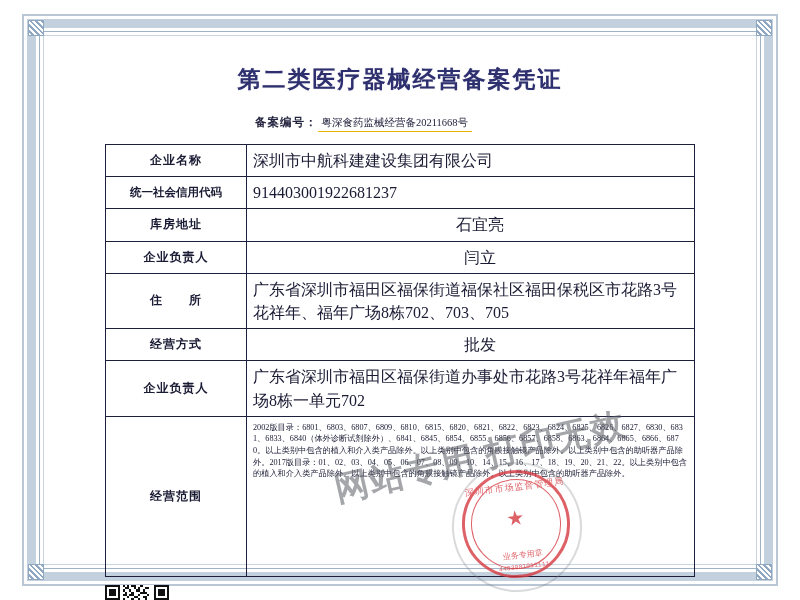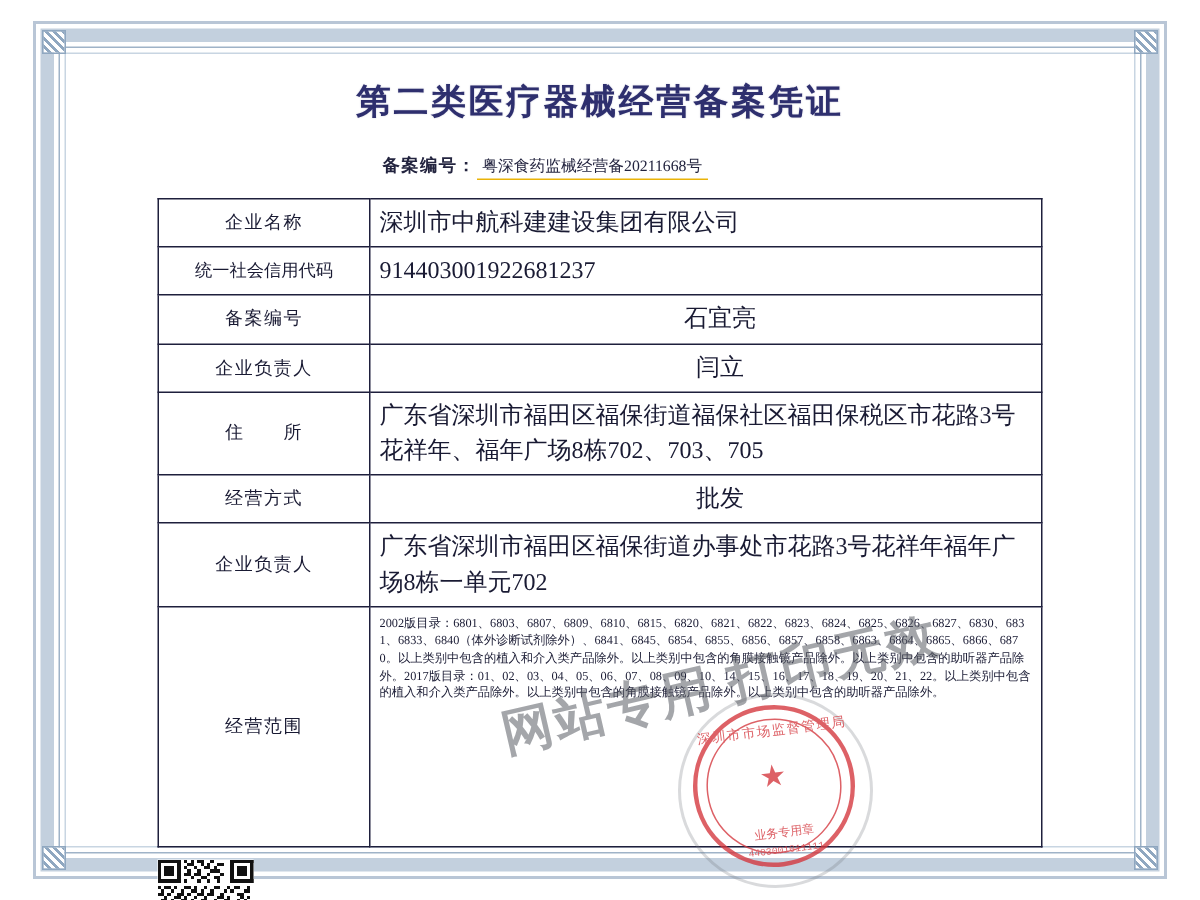--- a/index.html
+++ b/index.html
@@ -92,21 +92,21 @@
     width: 690px;
     height: 512px;
   }
   .doc-title {
     text-align: center;
     font-family: "Liberation Serif", serif;
     font-size: 23px;
     font-weight: bold;
     letter-spacing: 2px;
     color: #2e2f6e;
-    margin-top: 8px;
+    margin-top: 20px;
     margin-bottom: 0;
     text-shadow: 0 0 1px rgba(60,60,120,0.35);
   }
   .record-line {
     margin-top: 20px;
     margin-left: 200px;
     font-size: 11px;
     color: #23243f;
     font-family: "Liberation Serif", serif;
     white-space: nowrap;
@@ -133,21 +133,21 @@
     border: 1px solid #1e1f3c;
     padding: 4px 6px;
     vertical-align: middle;
     font-family: "Liberation Serif", serif;
     color: #191a33;
   }
   td.label {
     width: 128px;
     text-align: center;
     font-size: 12px;
-    font-weight: normal;
+    font-weight: bold;
     letter-spacing: 1px;
     white-space: nowrap;
   }
   td.label.tight {
     letter-spacing: 0px;
     font-size: 11.5px;
   }
   td.value {
     font-size: 16px;
     line-height: 1.45;
@@ -304,21 +304,21 @@
       <tbody>
         <tr class="row-h30">
           <td class="label">企业名称</td>
           <td class="value">深圳市中航科建建设集团有限公司</td>
         </tr>
         <tr class="row-h30">
           <td class="label tight">统一社会信用代码</td>
           <td class="value">914403001922681237</td>
         </tr>
         <tr class="row-h30">
-          <td class="label">备案编号</td>
+          <td class="label">库房地址</td>
           <td class="value center">石宜亮</td>
         </tr>
         <tr class="row-h30">
           <td class="label">企业负责人</td>
           <td class="value center">闫立</td>
         </tr>
         <tr class="row-h36">
           <td class="label">住　　所</td>
           <td class="value">广东省深圳市福田区福保街道福保社区福田保税区市花路3号花祥年、福年广场8栋702、703、705</td>
         </tr>

